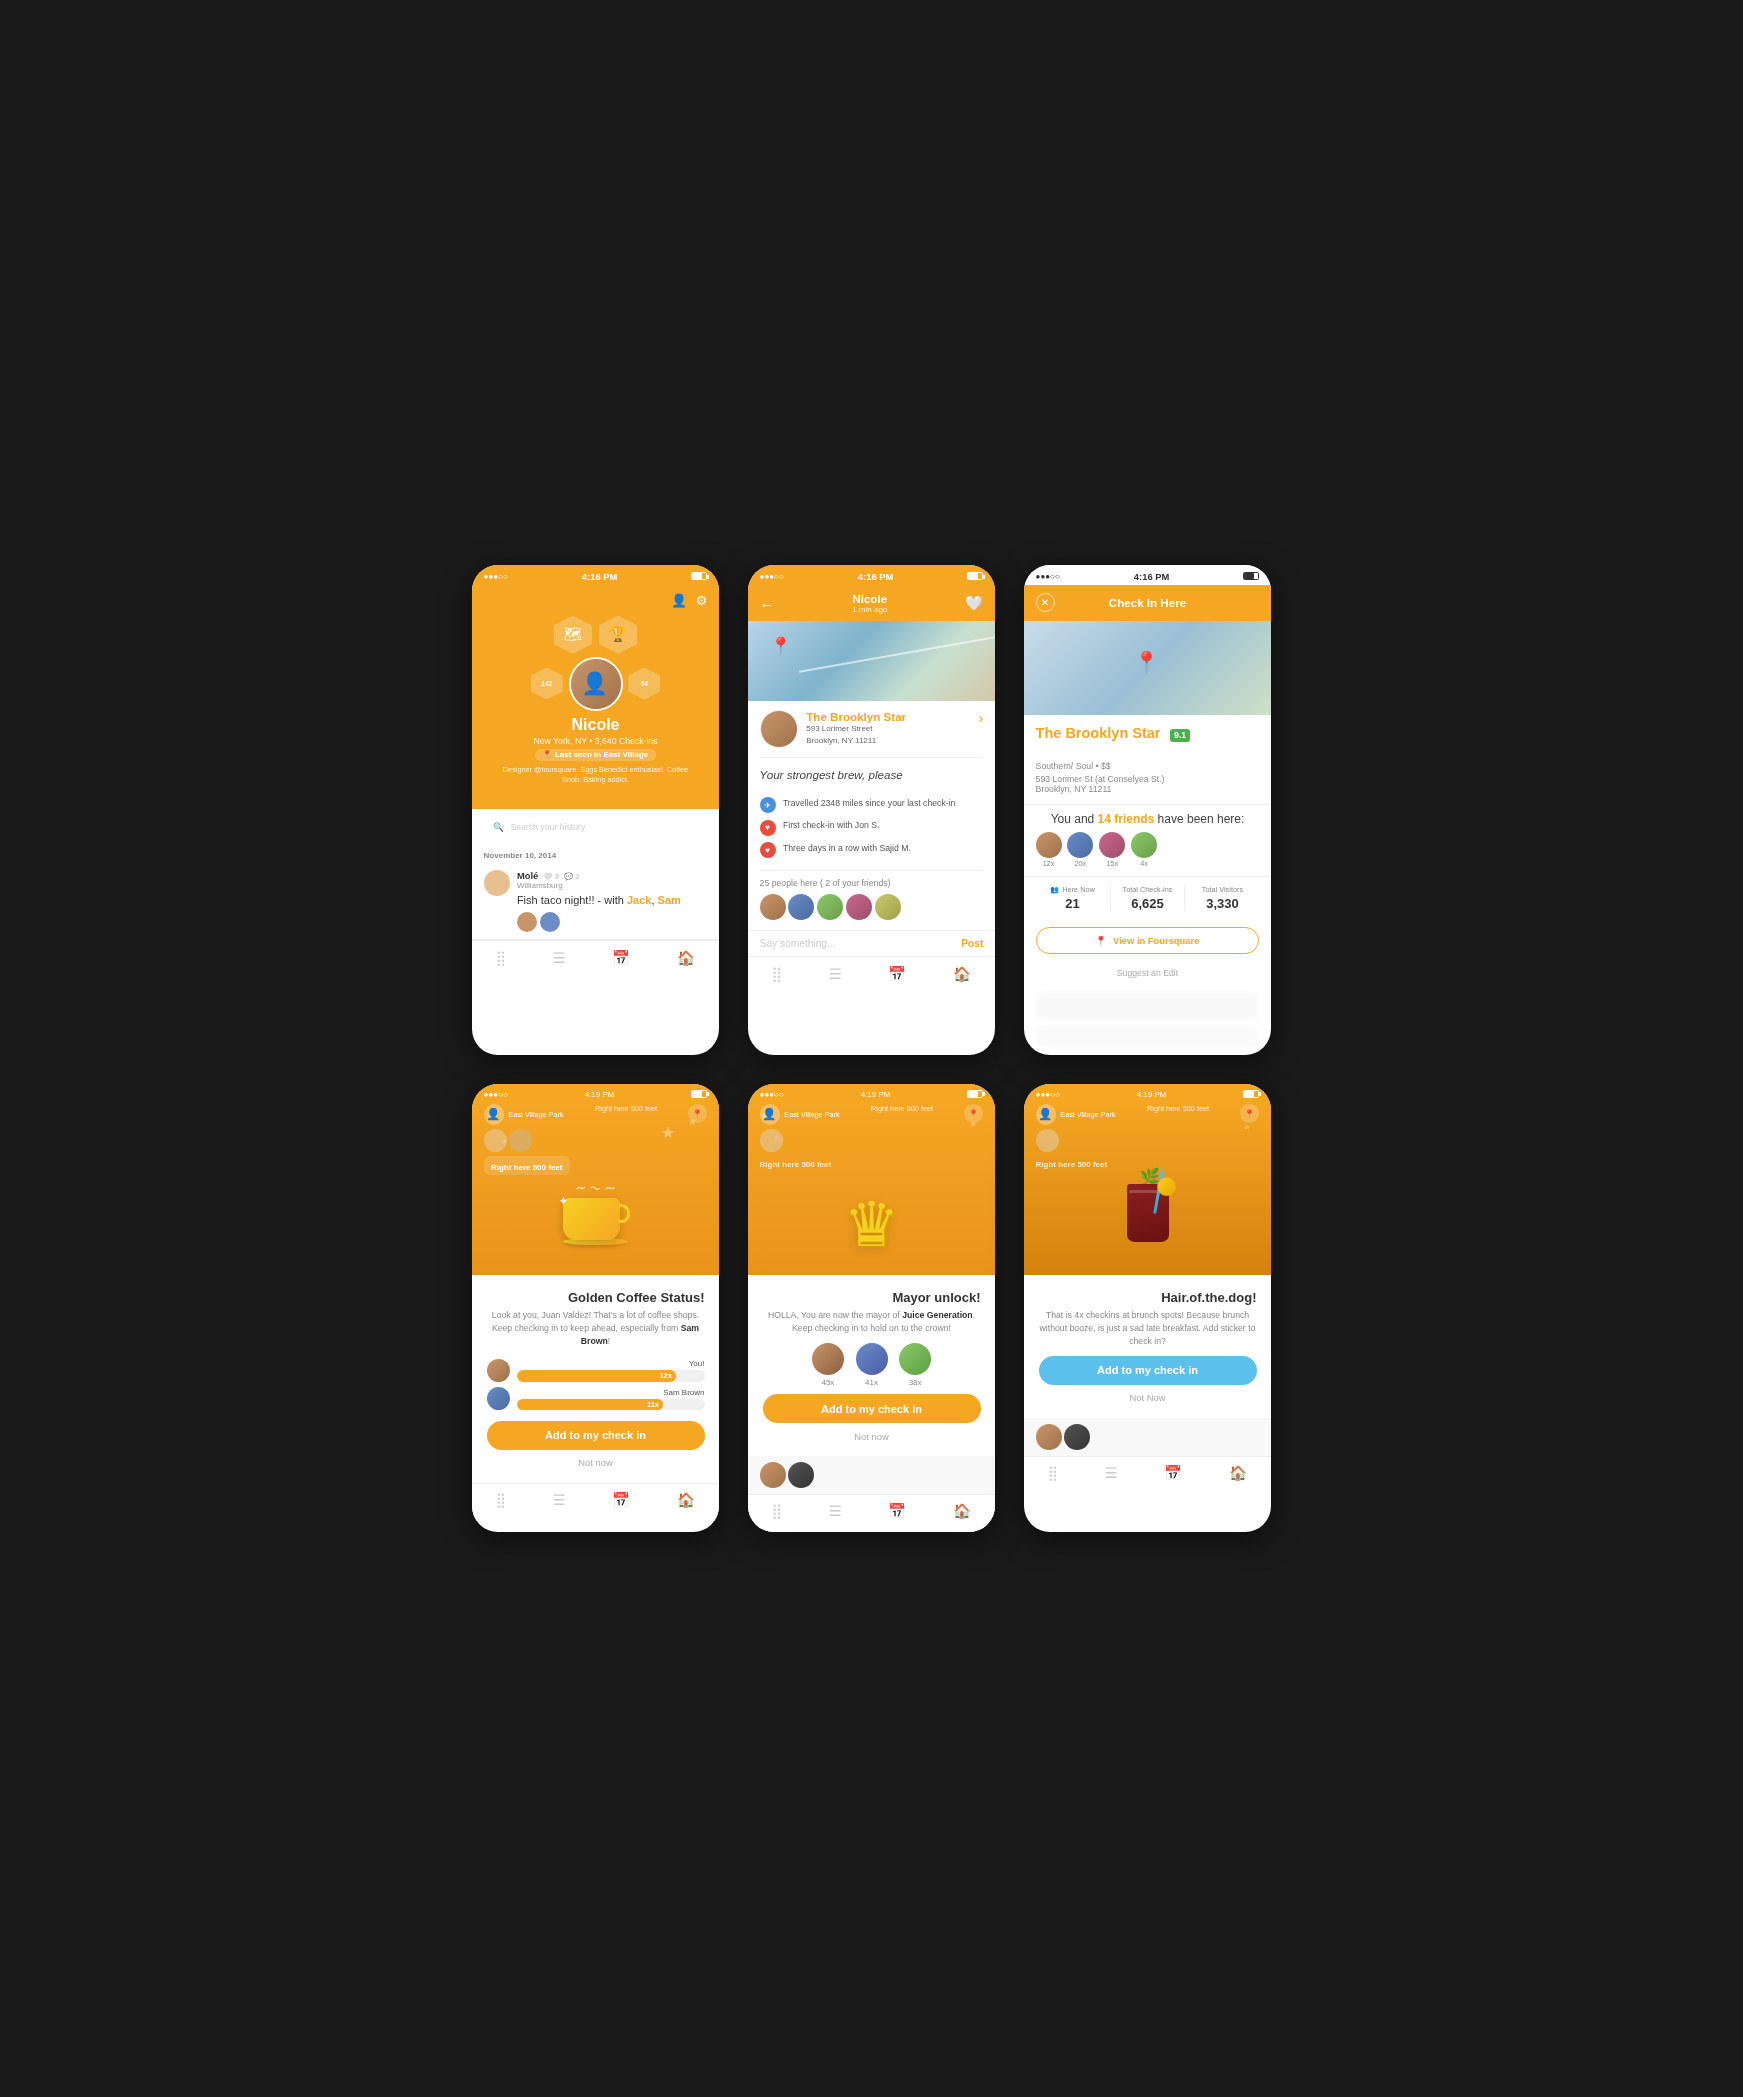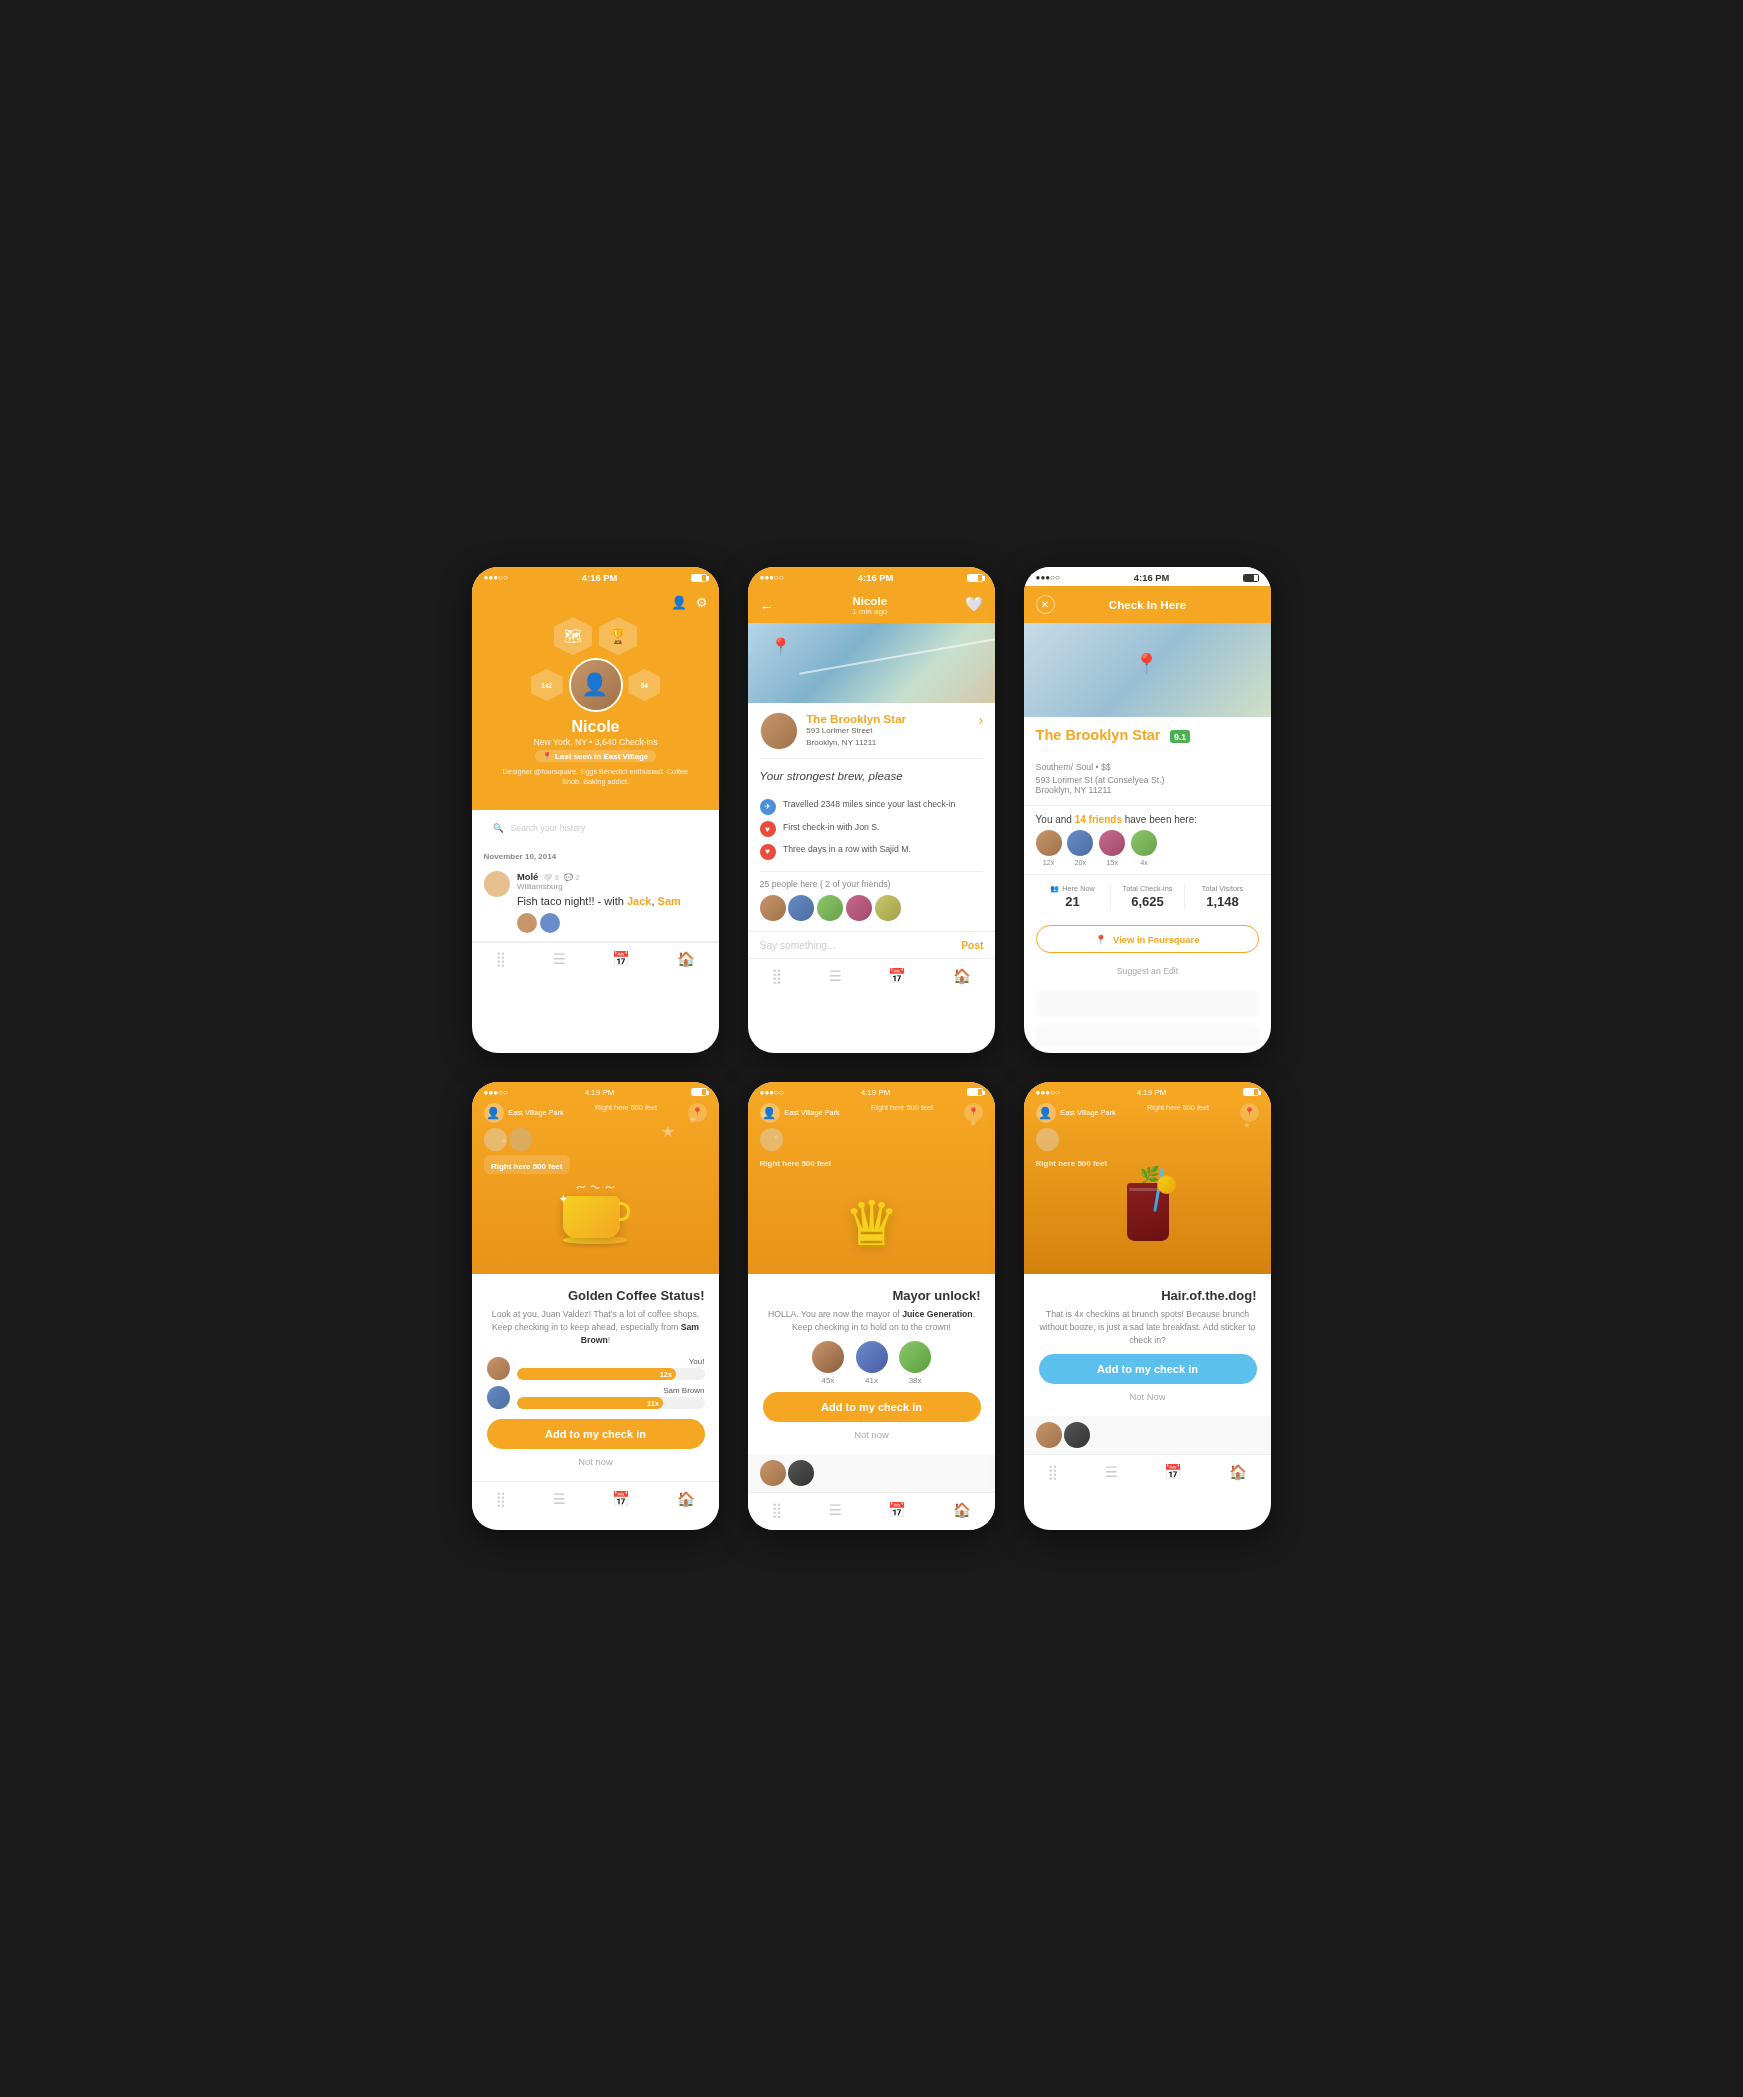--- a/index.html
+++ b/index.html
@@ -109,21 +109,21 @@
     .phone3 .status-bar .time { color: #333; }
     .phone3-header { background: #f5a623; padding: 8.7px 11.6px; display: flex; align-items: center; justify-content: space-between; }
     .close-circle { width: 19px; height: 19px; border-radius: 50%; border: 1.5px solid rgba(255,255,255,0.6); display: flex; align-items: center; justify-content: center; color: #fff; font-size: 10.2px; }
     .map-tall { height: 94px; background: linear-gradient(135deg, #c8dce8 0%, #9abfd4 50%, #d0e0c8 100%); position: relative; }
     .venue-detail-block { padding: 10.2px 11.6px; }
     .venue-name-lg { color: #f5a623; font-size: 14.5px; font-weight: 700; }
     .venue-type { color: #888; font-size: 8.7px; margin-top: 19px; }
     .rating-badge { background: #4CAF50; color: #fff; border-radius: 2.9px; font-size: 8.7px; font-weight: 700; padding: 1.5px 4.4px; display: inline-block; margin-left: 5.8px; vertical-align: middle; }
     .venue-addr2 { color: #888; font-size: 8.7px; margin-top: 2.9px; }
     .friends-section { padding: 7.3px 11.6px; border-top: 0.7px solid #eee; }
-    .friends-header { font-size: 10px; color: #444; margin-bottom: 5.8px; }
+    .friends-header { font-size: 12px; color: #444; margin-bottom: 5.8px; text-align: center; }
     .friends-header .orange-link { color: #f5a623; font-weight: 700; }
     .friends-grid { display: flex; gap: 5.8px; align-items: center; }
     .friend-chip { display: flex; flex-direction: column; align-items: center; gap: 1.5px; }
     .friend-chip-avatar { width: 26px; height: 26px; border-radius: 50%; background: #ddd; }
     .friend-chip-count { font-size: 7.3px; color: #888; }
     .stats-row { display: flex; padding: 8.7px 11.6px; border-top: 0.7px solid #eee; gap: 0; }
     .stat-block { flex: 1; text-align: center; border-right: 0.7px solid #eee; }
     .stat-block:last-child { border-right: none; }
     .stat-label { font-size: 7.3px; color: #888; display: flex; align-items: center; justify-content: center; gap: 2.9px; }
     .stat-value { font-size: 13px; font-weight: 700; color: #333; margin-top: 1.5px; }
@@ -366,21 +366,21 @@
           <span>Here Now</span>
         </div>
         <div class="stat-value">21</div>
       </div>
       <div class="stat-block">
         <div class="stat-label">Total Check-ins</div>
         <div class="stat-value">6,625</div>
       </div>
       <div class="stat-block">
         <div class="stat-label">Total Visitors</div>
-        <div class="stat-value">1,148</div>
+        <div class="stat-value">3,330</div>
       </div>
     </div>
     <div class="foursquare-btn">
       <span>📍</span>
       <span>View in Foursquare</span>
     </div>
     <div class="suggest-edit">Suggest an Edit</div>
     <div class="blurred-section">
       <div style="height:29px; background:#f5f5f5; border-radius:5.8px; margin-bottom:5.8px;"></div>
       <div style="height:22px; background:#f5f5f5; border-radius:5.8px;"></div>

